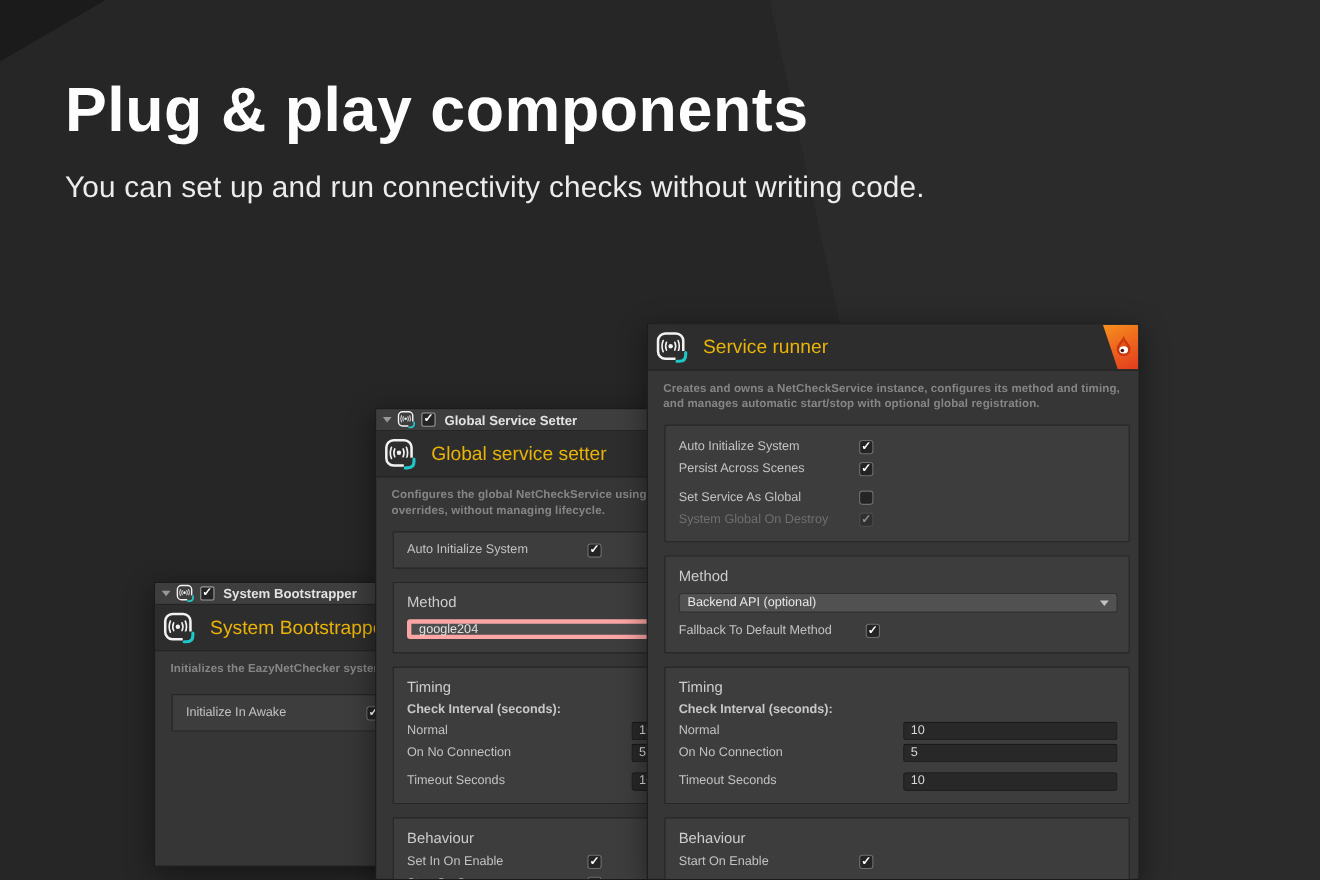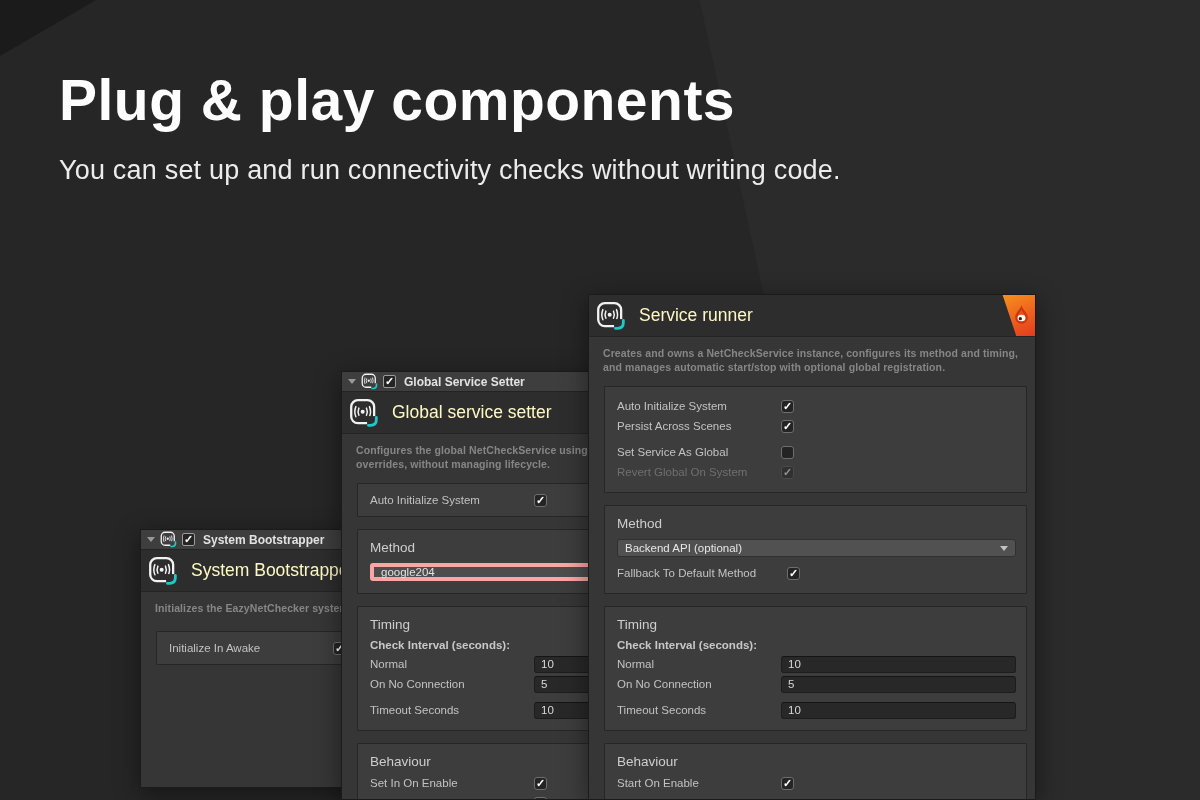--- a/index.html
+++ b/index.html
@@ -66,21 +66,21 @@
     background:#9a9a9a; color:#2f2f2f; font-size:9px; font-weight:700;
     line-height:12px; text-align:center;
   }
   .hicon-kebab { color:#b8b8b8; font-size:12px; font-weight:700; line-height:12px; margin-left:2px; }
 
   .pbanner {
     height:42px; background:#2d2d2d; border-bottom:1px solid #242424;
     display:flex; align-items:center; gap:13px; padding-left:7px;
     position:relative; overflow:hidden;
   }
-  .pbanner .btitle { font-size:17.5px; color:#fef9c3; white-space:nowrap; }
+  .pbanner .btitle { font-size:17.5px; color:#eab308; white-space:nowrap; }
   .flame {
     position:absolute; right:0; top:0; bottom:0; width:36px;
     clip-path:polygon(10% 0, 100% 0, 100% 100%, 48% 100%);
     background:linear-gradient(155deg, #f7941d 0%, #ef6a1e 45%, #e23b1d 100%);
     display:flex; align-items:center; justify-content:center; padding-left:8px;
   }
 
   .pdesc {
     padding:9px 14px 0 14px; font-size:10.5px; font-weight:600;
     color:#868686; line-height:14px; letter-spacing:.1px;
@@ -95,21 +95,21 @@
   .box.first { margin-top:12px; }
   .box.compact { padding:6px 10px 6px 12px; }
   .row { display:flex; align-items:center; height:20px; font-size:11.5px; color:#c2c2c2; }
   .row .lbl { width:164px; flex:none; white-space:nowrap; }
   .row.disabled .lbl { color:#6f6f6f; }
   .row.disabled .cb { border-color:#4a4a4a; background:#303030; }
   .row.disabled .cb.checked::after { color:#909090; }
   .rowgap { height:6px; }
   .sec-title { font-size:13.5px; color:#cdcdcd; height:20px; line-height:18px; }
   .bold-lbl { font-size:11.5px; font-weight:700; color:#c8c8c8; height:18px; line-height:18px; white-space:nowrap; }
-  .irow { display:flex; align-items:center; height:20px; font-size:11.5px; }
+  .irow { display:flex; align-items:center; height:20px; font-size:11.5px;gap:40px; }
   .irow .lbl { width:164px; flex:none; white-space:nowrap; color:#c2c2c2; }
   .irow input {
     flex:1; max-width:240px; height:17px;
     background:#282828; border:1px solid #1d1d1d; border-top-color:#151515;
     border-radius:3px; color:#d8d8d8; font-size:11.5px; padding:0 6px;
     font-family:"Liberation Sans", sans-serif; outline:none;
   }
   .dropdown {
     height:18px; background:#515151; border:1px solid #303030; border-radius:3px;
     display:flex; align-items:center; justify-content:space-between;
@@ -298,21 +298,21 @@
     <div class="row">
       <span class="lbl">Persist Across Scenes</span>
       <span class="cb checked"></span>
     </div>
     <div class="rowgap"></div>
     <div class="row">
       <span class="lbl">Set Service As Global</span>
       <span class="cb"></span>
     </div>
     <div class="row disabled">
-      <span class="lbl">Revert Global On System</span>
+      <span class="lbl">System Global On Destroy</span>
       <span class="cb checked"></span>
     </div>
   </div>
 
   <div class="box">
     <div class="sec-title">Method</div>
     <div class="dropdown">
       <span>Backend API (optional)</span>
       <span class="dd-arrow"></span>
     </div>

